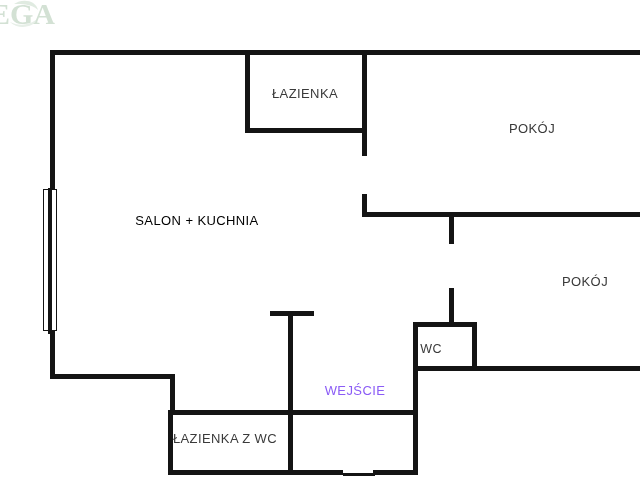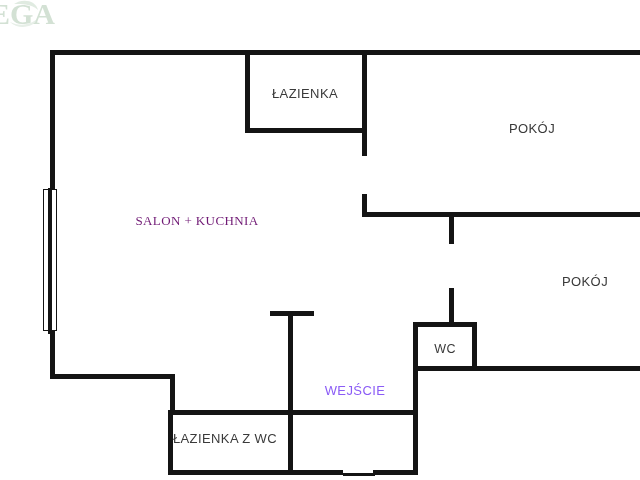--- a/index.html
+++ b/index.html
@@ -106,20 +106,20 @@
 
   <div id="window-layer">
       <div class="window-sym" style="left: 43px; top: 189px; width: 14px; height: 142px;">
         <div class="pane" style="left: 4px; top: -2px; width: 4px; height: 146px; background: rgb(20, 20, 20);"></div>
       </div>
     </div>
 
   <div id="labels-layer">
       <div class="room-label" style="left: 305px; top: 93px; transform: translate(-50%, -50%); color: rgb(58, 58, 58); text-align: right;">ŁAZIENKA</div>
       <div class="room-label" style="left: 532px; top: 128px; transform: translate(-50%, -50%); color: rgb(58, 58, 58);">POKÓJ</div>
-      <div class="room-label" style="left: 197px; top: 220px; transform: translate(-50%, -50%); color: #701a75; font-family: Liberation Serif, serif;">SALON + KUCHNIA</div>
+      <div class="room-label" style="left: 197px; top: 220px; transform: translate(-50%, -50%); color: #000000;">SALON + KUCHNIA</div>
       <div class="room-label" style="left: 585px; top: 281px; transform: translate(-50%, -50%); color: rgb(58, 58, 58);">POKÓJ</div>
-      <div class="room-label small" style="left: 445px; top: 349px; transform: translate(-50%, -50%); color: rgb(58, 58, 58);">WC</div>
+      <div class="room-label small" style="left: 431px; top: 349px; transform: translate(-50%, -50%); color: rgb(58, 58, 58);">WC</div>
       <div class="room-label" style="left: 355px; top: 390px; transform: translate(-50%, -50%); color: #8b5cf6;">WEJŚCIE</div>
       <div class="room-label" style="left: 225px; top: 438px; transform: translate(-50%, -50%); color: rgb(58, 58, 58);">ŁAZIENKA Z WC</div>
     </div>
 
 </div>
 
 </body></html>

